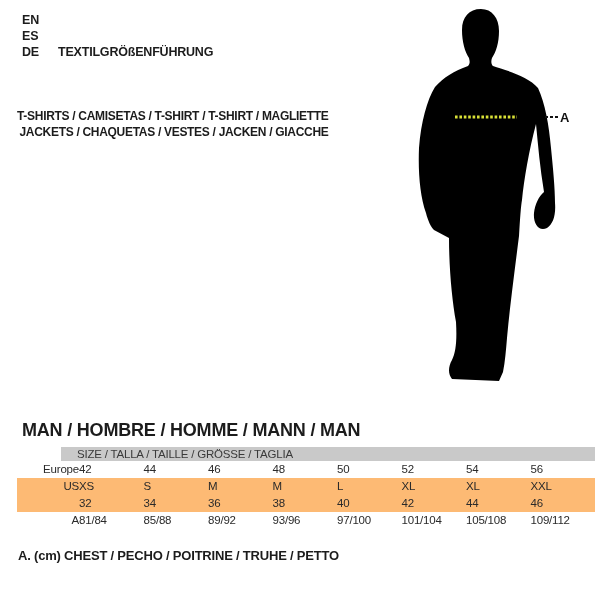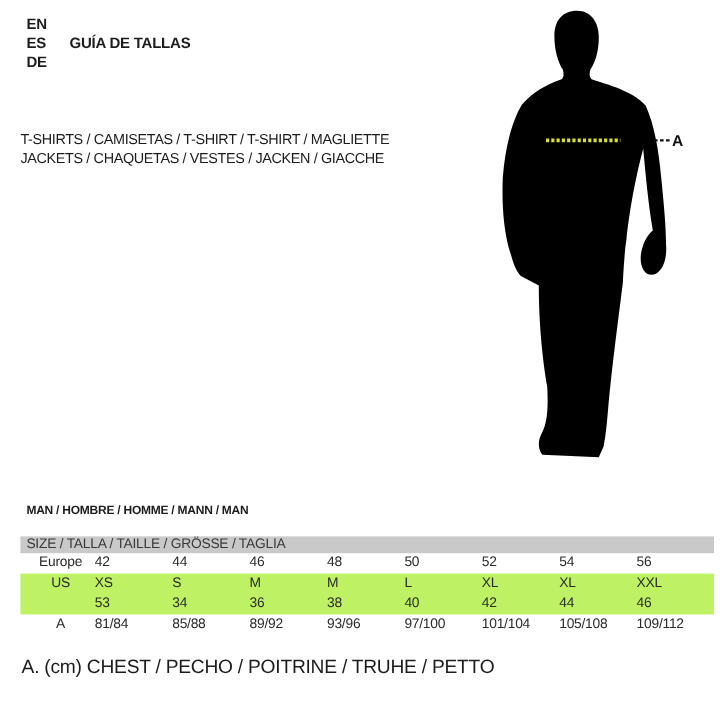--- a/index.html
+++ b/index.html
@@ -8,54 +8,54 @@
     font-family:"Liberation Sans", sans-serif;color:#1c1c1c;overflow:hidden;
   }
   .abs{position:absolute;}
 
   
   .lang-list{left:22px;top:12px;}
   .lang-row{display:flex;height:16px;line-height:16px;font-size:12.5px;font-weight:700;letter-spacing:-0.2px;}
   .lang-code{width:36px;}
 
   
-  .garment{left:17px;top:108px;font-size:12px;font-weight:400;line-height:16px;letter-spacing:-0.3px;}
+  .garment{left:17px;top:108px;font-size:12px;font-weight:700;line-height:16px;letter-spacing:-0.3px;text-align:right;}
 
   
   .figure-svg{left:410px;top:0;width:160px;height:395px;}
   .measure-label{left:560px;top:110px;font-size:13px;font-weight:600;color:#111;}
 
   
-  .section-title{left:22px;top:420px;font-size:10px;font-weight:700;letter-spacing:-0.2px;}
+  .section-title{left:22px;top:420px;font-size:18px;font-weight:700;letter-spacing:-0.2px;}
 
   
   .size-table{left:17px;top:447px;width:578px;letter-spacing:-0.2px;}
   .t-header{height:14px;line-height:14px;background:#c9c9c9;color:#3a3a3a;
-            font-size:11.5px;padding-left:5px;box-sizing:border-box;}
+            font-size:11.5px;padding-left:16px;box-sizing:border-box;margin-left:44px;}
   .t-row{display:flex;height:17px;line-height:17px;font-size:11.5px;color:#2a2a2a;}
-  .t-row.stripe{background:#bef264;}
-  .t-label{width:62px;padding-left:5px;box-sizing:border-box;text-align:center;}
+  .t-row.stripe{background:#fdba74;}
+  .t-label{width:62px;padding-left:5px;box-sizing:border-box;text-align:right;}
   .t-cell{flex:1;text-align:left;}
 
   
-  .footnote{left:18px;top:548px;font-size:16px;font-weight:400;letter-spacing:-0.2px;}
+  .footnote{left:18px;top:548px;font-size:13px;font-weight:700;letter-spacing:-0.2px;}
 </style>
 </head>
 <body>
 
 <div class="abs lang-list">
   <div class="lang-row">
     <span class="lang-code">EN</span>
   </div>
   <div class="lang-row">
     <span class="lang-code">ES</span>
-    <span>GUÍA DE TALLAS</span>
   </div>
   <div class="lang-row">
     <span class="lang-code">DE</span>
+    <span>TEXTILGRÖßENFÜHRUNG</span>
   </div>
 </div>
 
 <div class="abs garment">
   <div>T-SHIRTS / CAMISETAS / T-SHIRT / T-SHIRT / MAGLIETTE</div>
   <div>JACKETS / CHAQUETAS / VESTES / JACKEN / GIACCHE</div>
 </div>
 
 <svg class="abs figure-svg" viewBox="410 0 160 395">
   <path d="M481,9
@@ -115,21 +115,21 @@
     <span class="t-cell">M</span>
     <span class="t-cell">M</span>
     <span class="t-cell">L</span>
     <span class="t-cell">XL</span>
     <span class="t-cell">XL</span>
     <span class="t-cell">XXL</span>
   </div>
 
   <div class="t-row stripe">
     <span class="t-label"></span>
-    <span class="t-cell">53</span>
+    <span class="t-cell">32</span>
     <span class="t-cell">34</span>
     <span class="t-cell">36</span>
     <span class="t-cell">38</span>
     <span class="t-cell">40</span>
     <span class="t-cell">42</span>
     <span class="t-cell">44</span>
     <span class="t-cell">46</span>
   </div>
 
   <div class="t-row">

